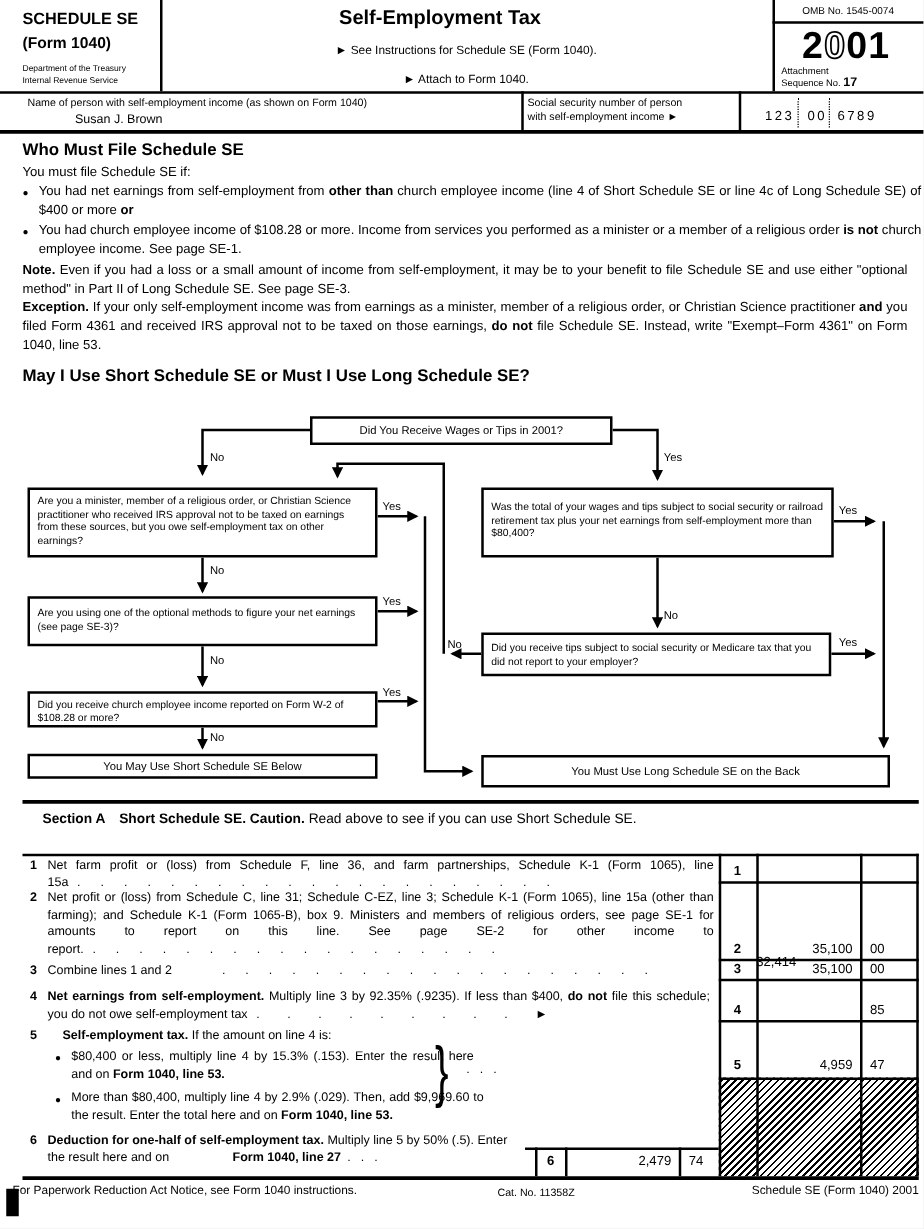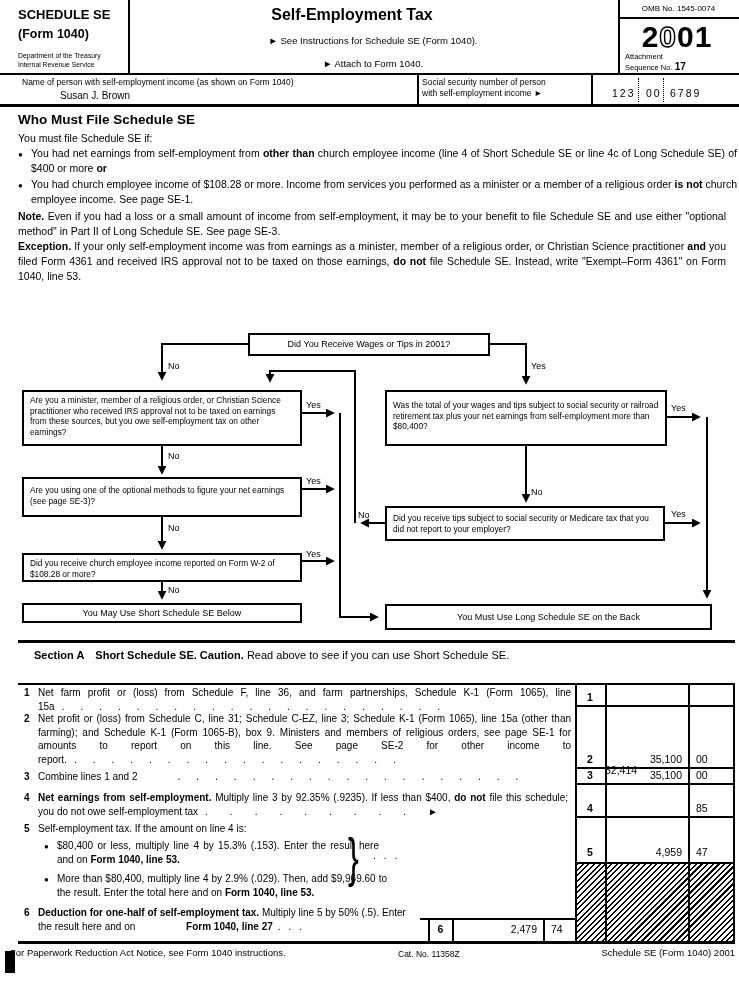--- a/index.html
+++ b/index.html
@@ -79,20 +79,21 @@
     <span class="blt">●</span>
     <span><span>You had net earnings from self-employment from </span><span style="font-weight: bold;">other than</span><span> church employee income (line 4 of Short Schedule SE or line 4c of Long Schedule SE) of $400 or more </span><span style="font-weight: bold;">or</span></span>
   </div>
   <div class="bullet-p body-t" style="left:18px;top:177px;width:706px">
     <span class="blt">●</span>
     <span><span>You had church employee income of $108.28 or more. Income from services you performed as a minister or a member of a religious order </span><span style="font-weight: bold;">is not</span><span> church employee income. See page SE-1.</span></span>
   </div>
   <div class="abs body-t" style="left:18px;top:209px;width:708px"><span style="font-weight: bold;">Note.</span><span> Even if you had a loss or a small amount of income from self-employment, it may be to your benefit to file Schedule SE and use either "optional method" in Part II of Long Schedule SE. See page SE-3.</span></div>
   <div class="abs body-t" style="left:18px;top:239px;width:708px"><span style="font-weight: bold;">Exception.</span><span> If your only self-employment income was from earnings as a minister, member of a religious order, or Christian Science practitioner </span><span style="font-weight: bold;">and</span><span> you filed Form 4361 and received IRS approval not to be taxed on those earnings, </span><span style="font-weight: bold;">do not</span><span> file Schedule SE. Instead, write "Exempt–Form 4361" on Form 1040, line 53.</span></div>
 
+  <div class="abs b" style="left:18px;top:293px;font-size:13.5px">May I Use Short Schedule SE or Must I Use Long Schedule SE?</div>
 
   <svg class="abs" style="left:0;top:330px" width="739" height="305" viewBox="0 0 739 305">
     <defs>
       <marker id="ah" viewBox="0 0 10 10" refX="8" refY="5" markerWidth="4.5" markerHeight="4.5" orient="auto-start-reverse">
         <path d="M0,0 L10,5 L0,10 z" fill="#000"></path>
       </marker>
     </defs>
     <g stroke="#000" stroke-width="2" fill="none">
       <path d="M248,14 H162 V49" marker-end="url(#ah)"></path>
       <path d="M490,14 H526 V53" marker-end="url(#ah)"></path>
@@ -165,21 +166,21 @@
   <div class="abs tbl-t" style="left:38px;top:770px;width:533px">
     <span>Combine lines 1 and 2</span><span class="dots" style="margin-left:40px">...................</span>
   </div>
 
   <div class="abs b tbl-t" style="left:24px;top:791px">4</div>
   <div class="abs tbl-t" style="left:38px;top:791px;width:530px">
     <span><span style="font-weight: bold;">Net earnings from self-employment.</span><span> Multiply line 3 by 92.35% (.9235). If less than $400, </span><span style="font-weight: bold;">do not</span><span> file this schedule; you do not owe self-employment tax</span></span><span class="dots-xl">.........</span><span>►</span>
   </div>
 
   <div class="abs b tbl-t" style="left:24px;top:822px">5</div>
-  <div class="abs tbl-t" style="left:38px;top:822px;width:530px;text-align:left"><span style="font-weight: normal;">Self-employment tax.</span><span> If the amount on line 4 is:</span></div>
+  <div class="abs tbl-t" style="left:38px;top:822px;width:530px;text-align:left"><span style="font-weight: bold; margin-left: 12px;">Self-employment tax.</span><span> If the amount on line 4 is:</span></div>
 
   <div class="bullet-p tbl-t" style="left:44px;top:839px;width:322px">
     <span class="blt">●</span>
     <span><span>$80,400 or less, multiply line 4 by 15.3% (.153). Enter the result here and on </span><span style="font-weight: bold;">Form 1040, line 53.</span></span>
   </div>
   <div class="bullet-p tbl-t" style="left:44px;top:872px;width:330px">
     <span class="blt">●</span>
     <span><span>More than $80,400, multiply line 4 by 2.9% (.029). Then, add $9,969.60 to the result. Enter the total here and on </span><span style="font-weight: bold;">Form 1040, line 53.</span></span>
   </div>
   <div class="abs" style="left:348px;top:826px;font-size:54px;font-weight:300;transform:scaleX(.6);transform-origin:left top">}</div>

